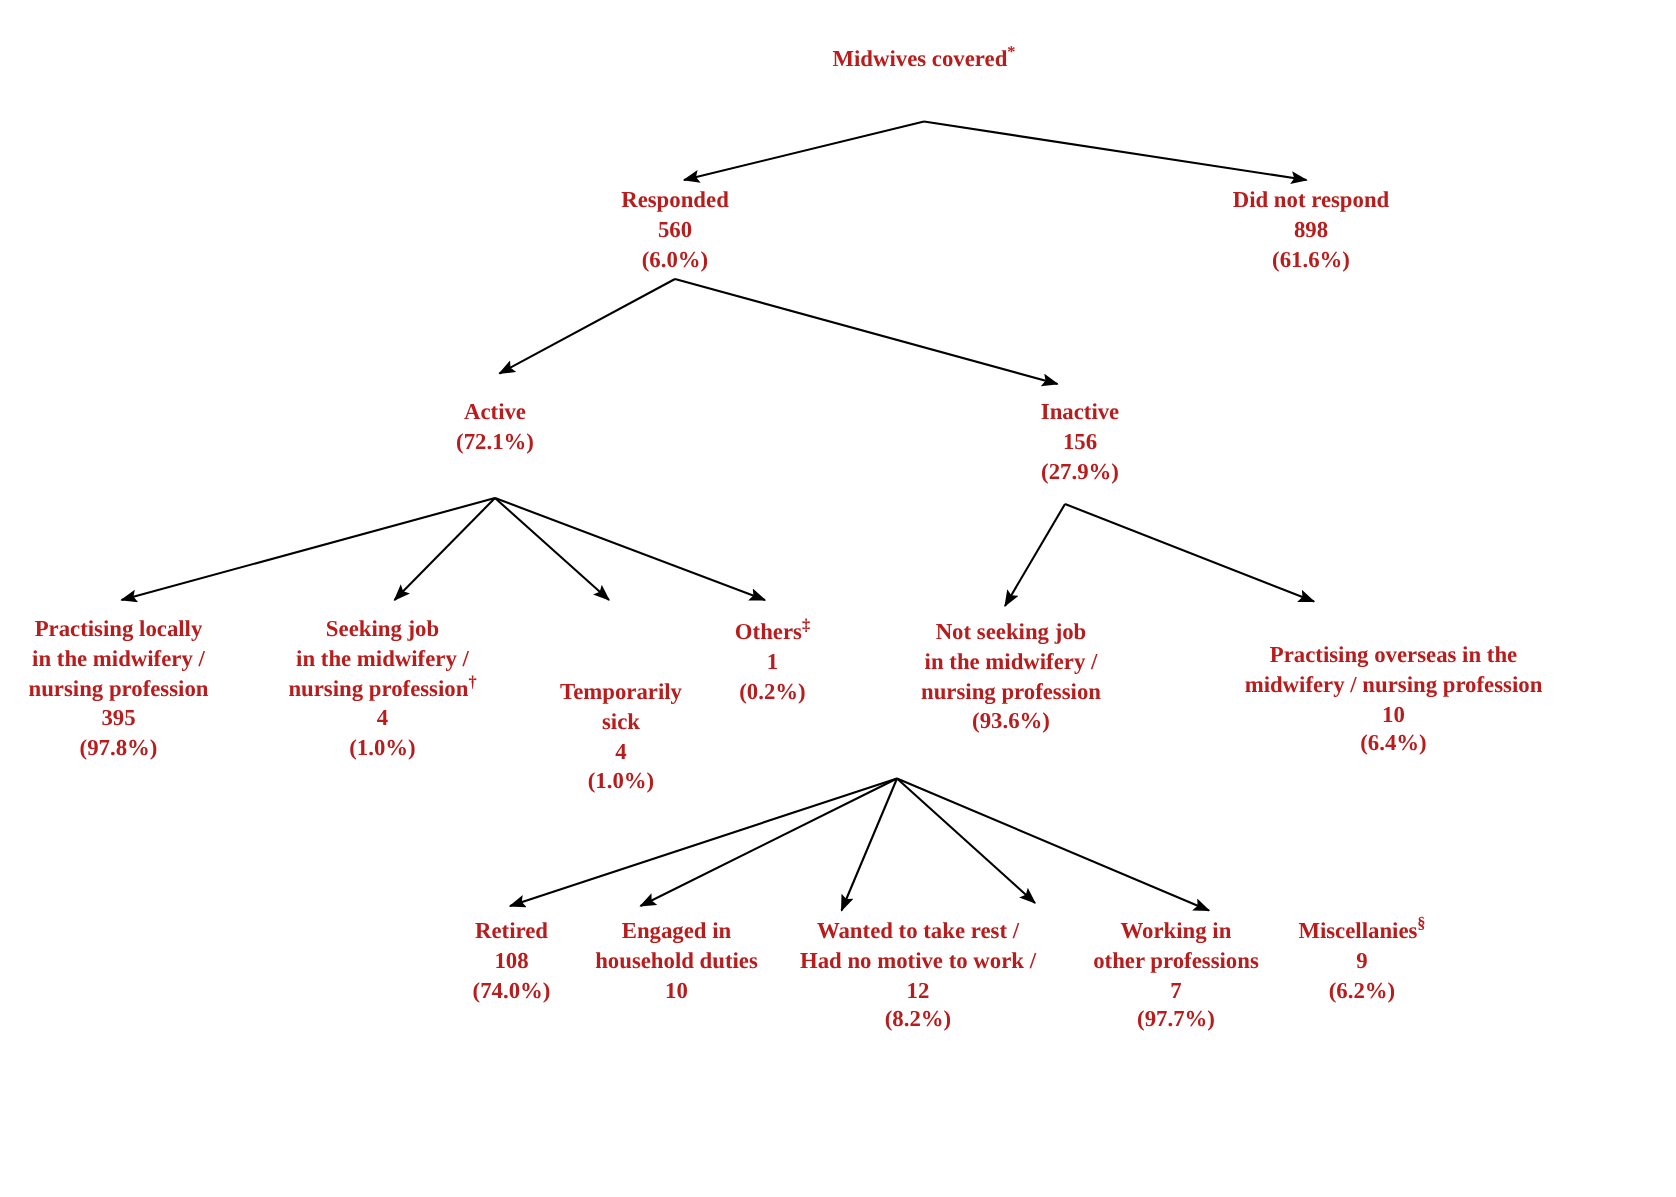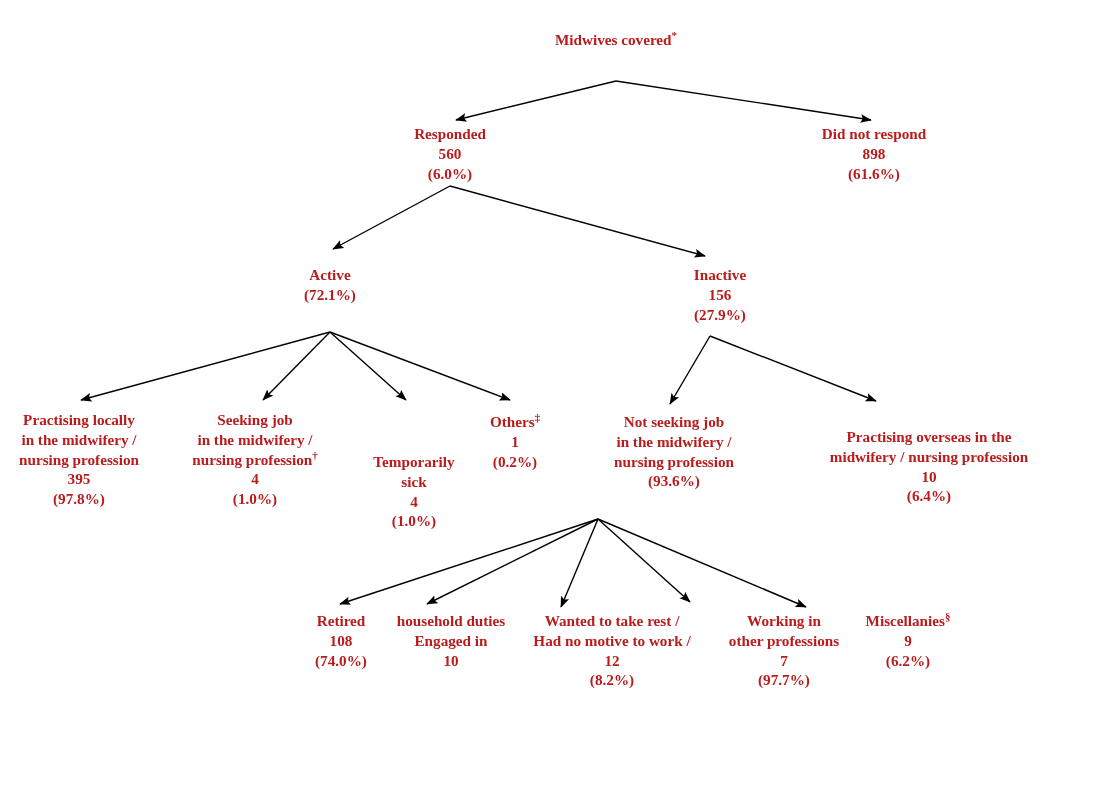--- a/index.html
+++ b/index.html
@@ -126,22 +126,22 @@
         <span class="ln">midwifery / nursing profession</span>
         <span class="ln">10</span>
         <span class="ln">(6.4%)</span>
       </div>
       <div class="node" style="left: 41px; top: 611px; width: 600px;">
         <span class="ln">Retired</span>
         <span class="ln">108</span>
         <span class="ln">(74.0%)</span>
       </div>
       <div class="node" style="left: 151px; top: 611px; width: 600px;">
+        <span class="ln">Engaged in</span>
         <span class="ln">household duties</span>
-        <span class="ln">Engaged in</span>
         <span class="ln">10</span>
       </div>
       <div class="node" style="left: 312px; top: 611px; width: 600px;">
         <span class="ln">Wanted to take rest /</span>
         <span class="ln">Had no motive to work /</span>
         <span class="ln">12</span>
         <span class="ln">(8.2%)</span>
       </div>
       <div class="node" style="left: 484px; top: 611px; width: 600px;">
         <span class="ln">Working in</span>

